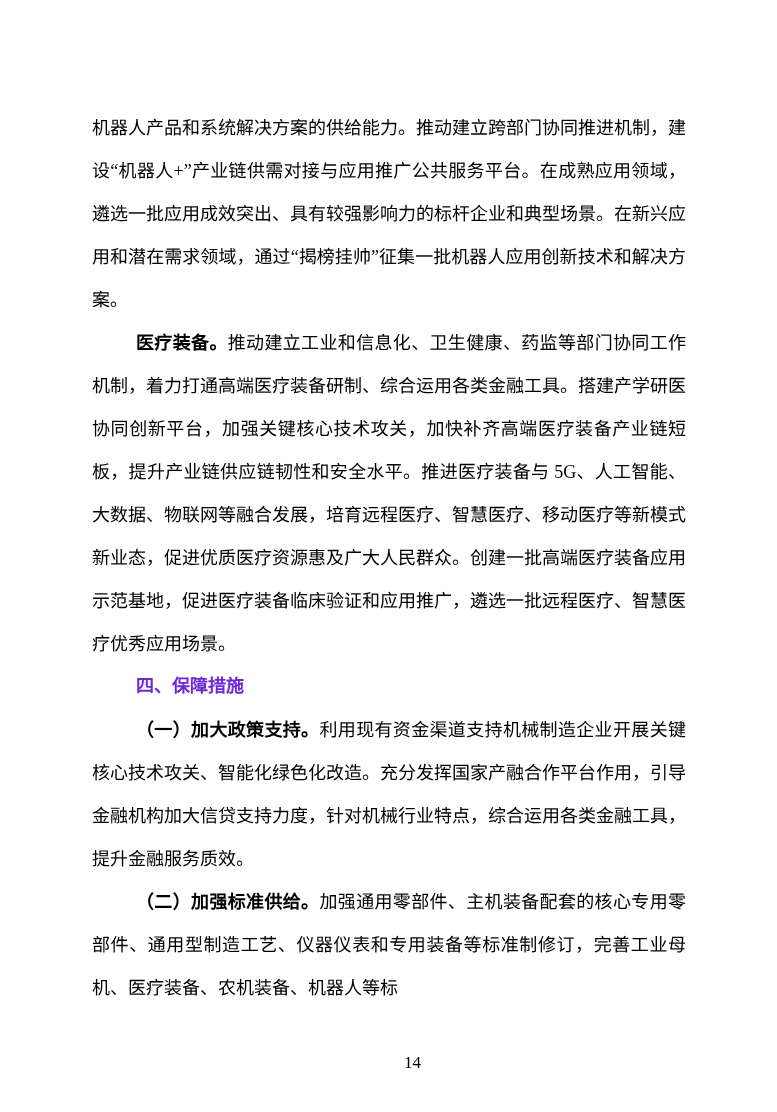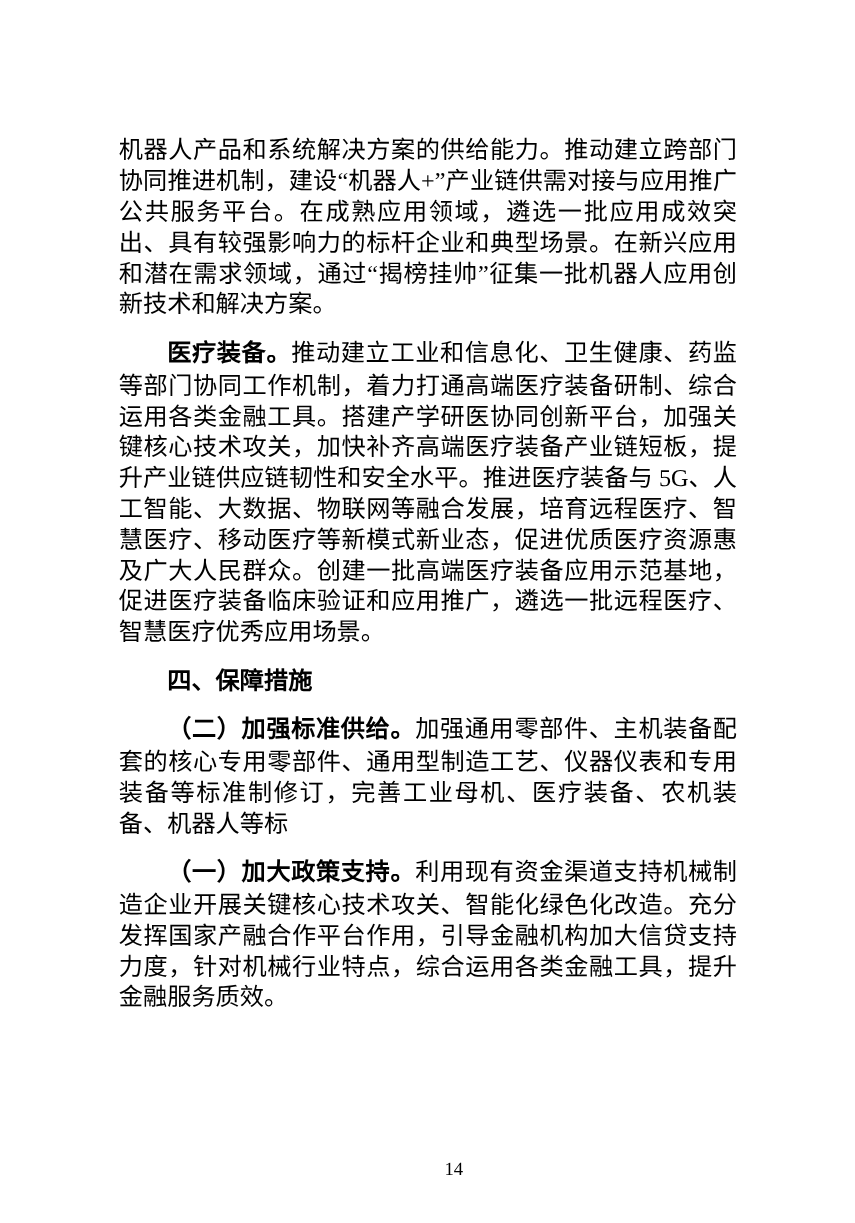--- a/index.html
+++ b/index.html
@@ -16,42 +16,41 @@
     font-family: "Liberation Serif", "DejaVu Serif", serif;
     overflow: hidden;
   }
   .content {
     position: absolute;
     left: 92px;
     top: 107px;
     width: 594px;
   }
   .content p {
-    margin: 16px;
-    font-size: 22px;
-    line-height: 28px;
+    margin: 0;
+    font-size: 18px;
+    line-height: 43px;
     text-align: justify;
     text-justify: inter-character;
     word-break: break-all;
   }
   .para-indent {
     text-indent: 44px;
   }
   .lead {
     font-weight: bold;
-    font-family: Liberation Mono, monospace;
   }
   .section-heading {
     margin: 0;
     font-size: 22px;
     line-height: 43px;
     text-indent: 44px;
-    font-family: Liberation Serif, serif;
+    font-family: Liberation Mono, monospace;
     font-weight: bold;
-    color: #000000;
+    color: #6d28d9;
   }
   .footer {
     position: absolute;
     left: 0;
     right: 0;
     top: 1050px;
     text-align: center;
     transform: translateX(24px);
     font-size: 17px;
     line-height: 26px;
@@ -63,20 +62,20 @@
 
 <div class="page">
   <div class="content">
 
     <p>机器人产品和系统解决方案的供给能力。推动建立跨部门协同推进机制，建设“机器人+”产业链供需对接与应用推广公共服务平台。在成熟应用领域，遴选一批应用成效突出、具有较强影响力的标杆企业和典型场景。在新兴应用和潜在需求领域，通过“揭榜挂帅”征集一批机器人应用创新技术和解决方案。</p>
 
     <p class="para-indent"><span class="lead">医疗装备。</span><span>推动建立工业和信息化、卫生健康、药监等部门协同工作机制，着力打通高端医疗装备研制、综合运用各类金融工具。搭建产学研医协同创新平台，加强关键核心技术攻关，加快补齐高端医疗装备产业链短板，提升产业链供应链韧性和安全水平。推进医疗装备与 5G、人工智能、大数据、物联网等融合发展，培育远程医疗、智慧医疗、移动医疗等新模式新业态，促进优质医疗资源惠及广大人民群众。创建一批高端医疗装备应用示范基地，促进医疗装备临床验证和应用推广，遴选一批远程医疗、智慧医疗优秀应用场景。</span></p>
 
     <p class="section-heading">四、保障措施</p>
 
+    <p class="para-indent"><span class="lead">（一）加大政策支持。</span><span>利用现有资金渠道支持机械制造企业开展关键核心技术攻关、智能化绿色化改造。充分发挥国家产融合作平台作用，引导金融机构加大信贷支持力度，针对机械行业特点，综合运用各类金融工具，提升金融服务质效。</span></p>
+
     <p class="para-indent"><span class="lead">（二）加强标准供给。</span><span>加强通用零部件、主机装备配套的核心专用零部件、通用型制造工艺、仪器仪表和专用装备等标准制修订，完善工业母机、医疗装备、农机装备、机器人等标</span></p>
-
-    <p class="para-indent"><span class="lead">（一）加大政策支持。</span><span>利用现有资金渠道支持机械制造企业开展关键核心技术攻关、智能化绿色化改造。充分发挥国家产融合作平台作用，引导金融机构加大信贷支持力度，针对机械行业特点，综合运用各类金融工具，提升金融服务质效。</span></p>
 
   </div>
 
   <div class="footer">14</div>
 </div>
 
 </body></html>

